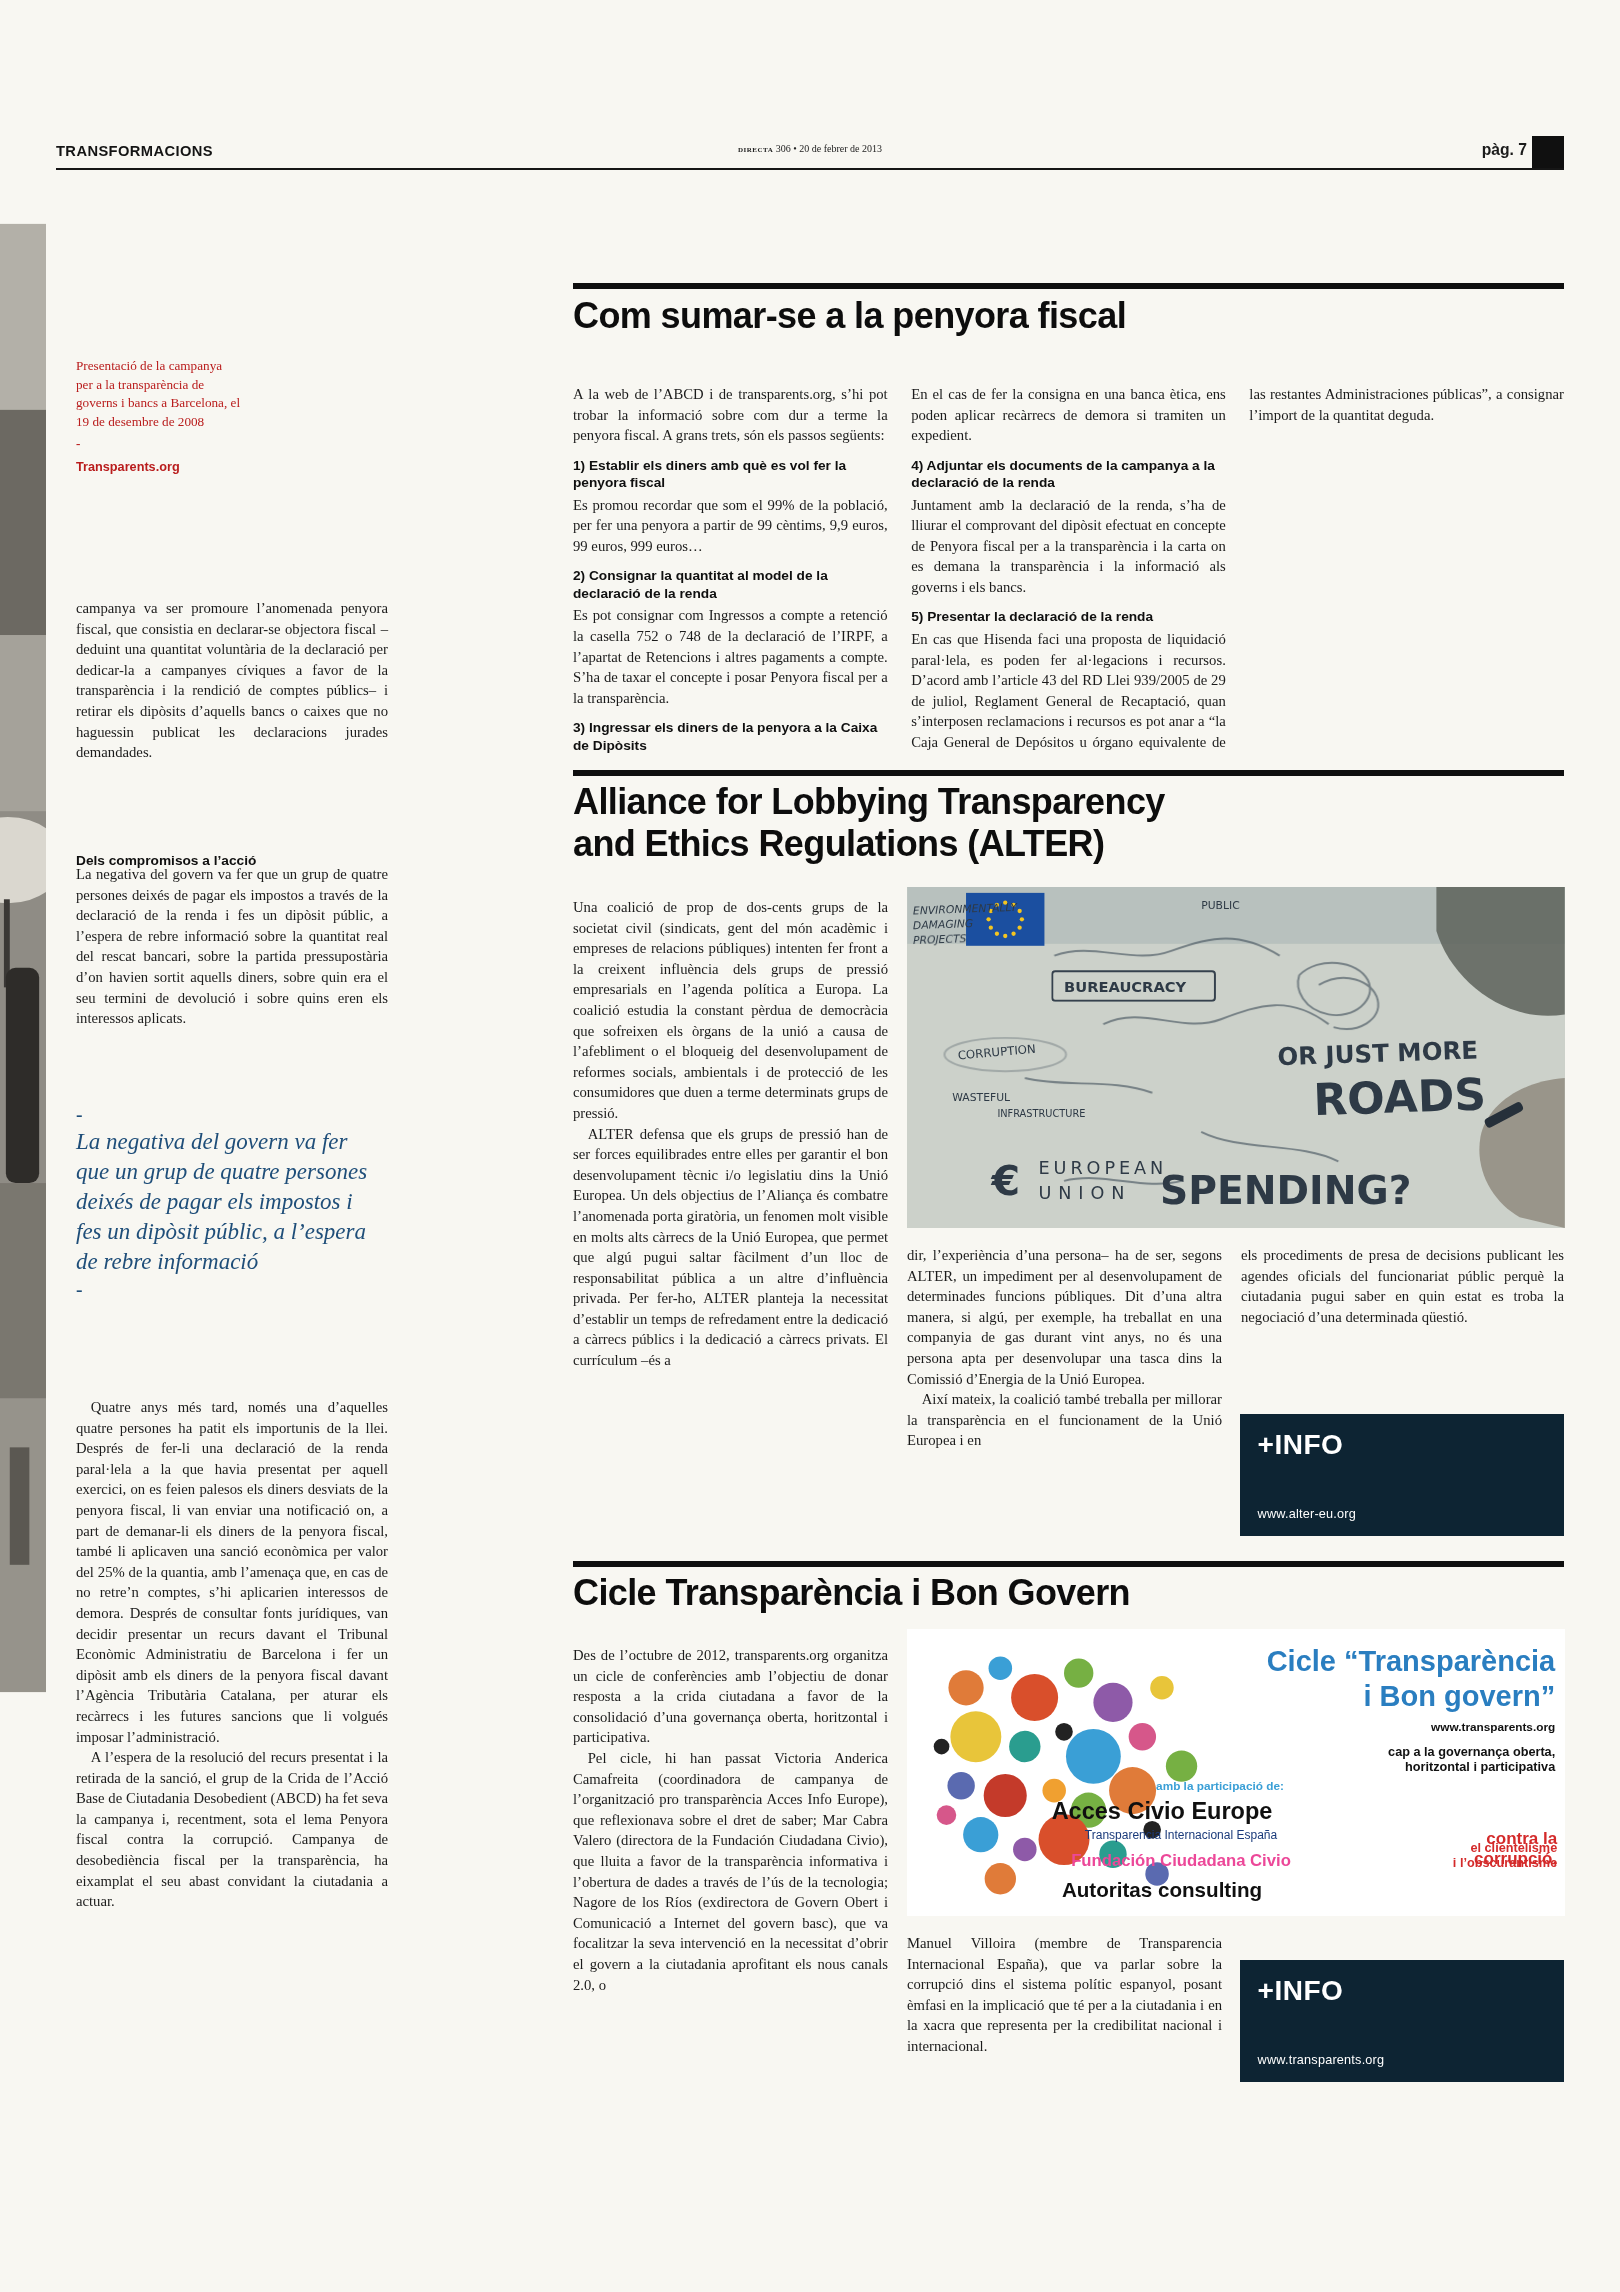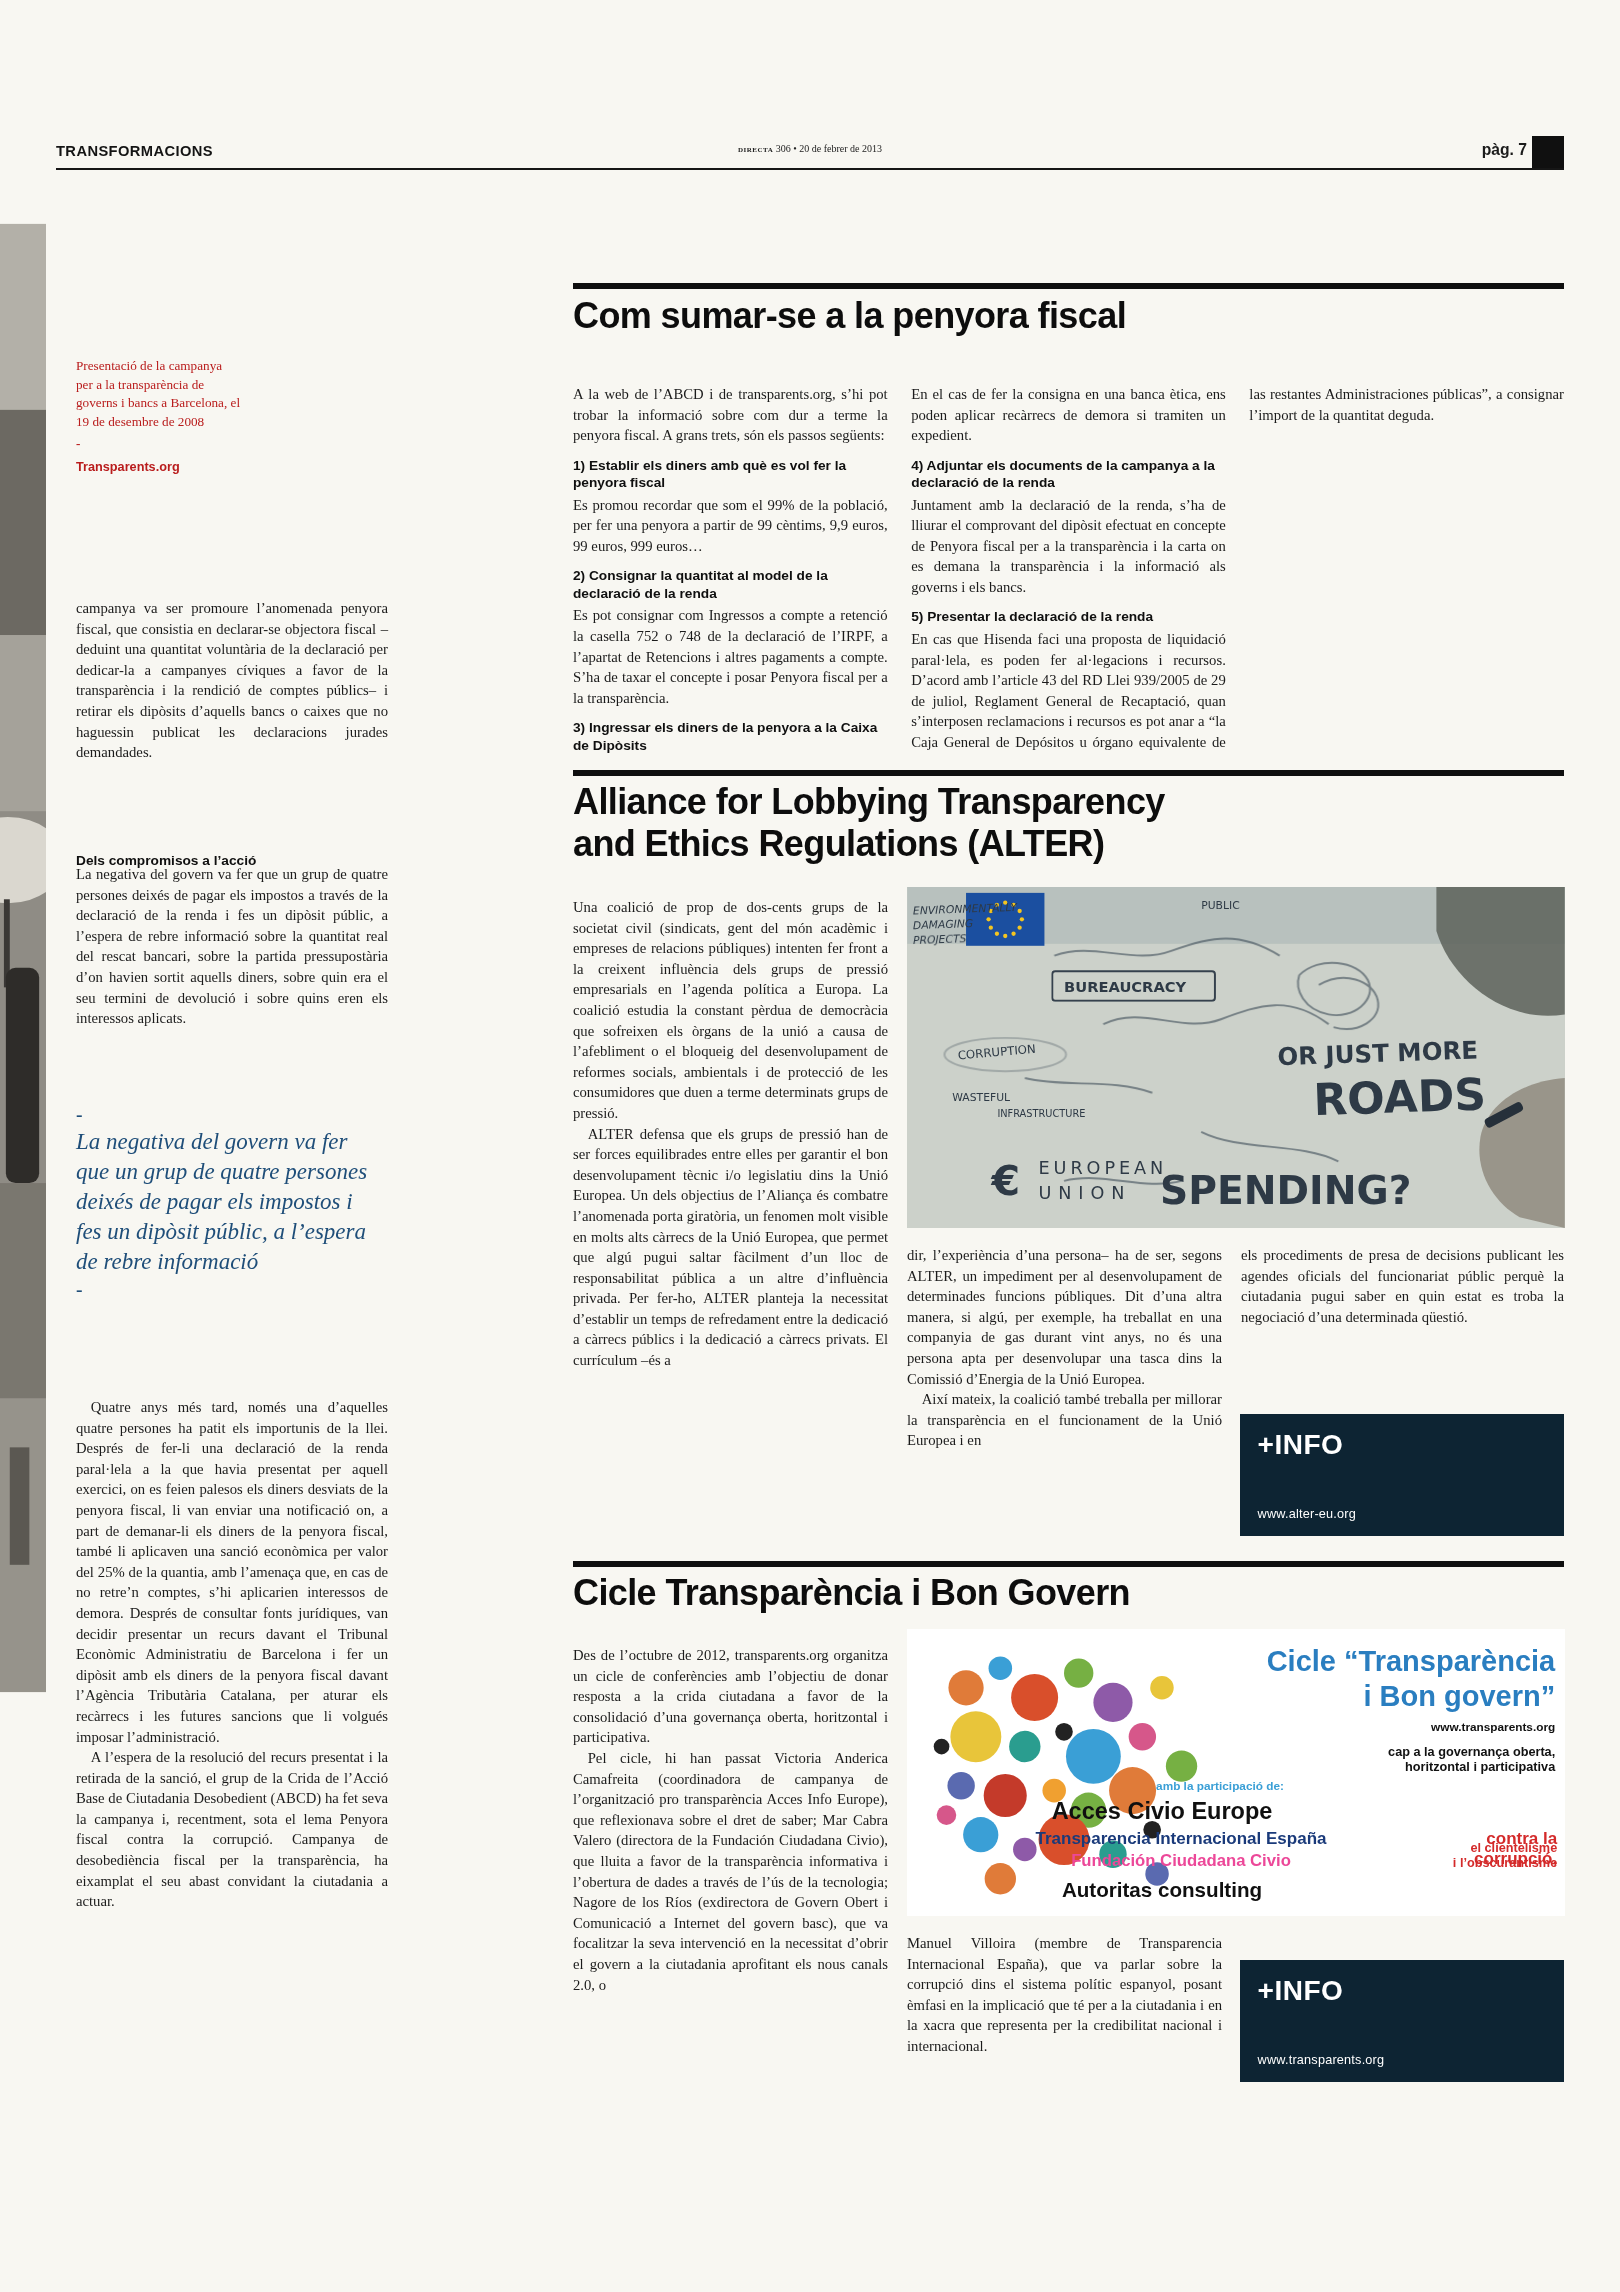--- a/index.html
+++ b/index.html
@@ -56,21 +56,21 @@
   .banner{position:absolute;left:907px;top:1629px;width:658px;height:287px;background:#ffffff;overflow:hidden;
           font-family:"Liberation Sans",sans-serif;}
   .banner .txt{position:absolute;line-height:1.15;}
   .bn-title{right:9.8px;top:15.7px;width:412px;text-align:right;font-weight:700;font-size:29px;color:#2a7ec0;}
   .bn-title2{right:9.8px;top:51px;width:412px;text-align:right;font-weight:700;font-size:29px;color:#2a7ec0;}
   .bn-url{right:9.8px;top:92px;width:294px;text-align:right;font-weight:700;font-size:11.8px;color:#111;}
   .bn-tag1{right:9.8px;top:116px;width:333px;text-align:right;font-weight:700;font-size:12.7px;color:#111;}
   .bn-tag2{right:9.8px;top:131px;width:333px;text-align:right;font-weight:700;font-size:12.7px;color:#111;}
   .bn-plabel{left:176px;top:151px;width:274px;text-align:center;font-weight:700;font-size:11.8px;color:#3a9fd6;}
   .bn-p1{left:59px;top:169px;width:392px;text-align:center;font-weight:700;font-size:23.5px;color:#101010;}
-  .bn-p2{left:39px;top:200px;width:470px;text-align:center;font-weight:700;font-size:17px;color:#1a3a7a;}
+  .bn-p2{left:39px;top:200px;width:470px;text-align:center;font-weight:400;font-size:12px;color:#1a3a7a;}
   .bn-p3{left:39px;top:222px;width:470px;text-align:center;font-weight:700;font-size:16.7px;color:#ec4899;}
   .bn-p4{left:59px;top:249px;width:392px;text-align:center;font-weight:700;font-size:20.6px;color:#101010;}
   .bn-a1{right:7.8px;top:200px;width:147px;text-align:right;font-weight:700;font-size:17px;color:#d42a2a;}
   .bn-a2{right:7.8px;top:212px;width:147px;text-align:right;font-weight:700;font-size:12.7px;color:#d42a2a;}
   .bn-a3{right:7.8px;top:227px;width:147px;text-align:right;font-weight:700;font-size:12.7px;color:#d42a2a;}
 
   
   .photostrip{position:absolute;left:0;top:223px;width:46px;height:1470px;}
   .caption{position:absolute;left:76px;top:357px;width:165px;font-size:13.2px;line-height:18.6px;color:#b91c1c;}
   .caption .dash{display:block;margin-top:3.9px;font-weight:700;}

